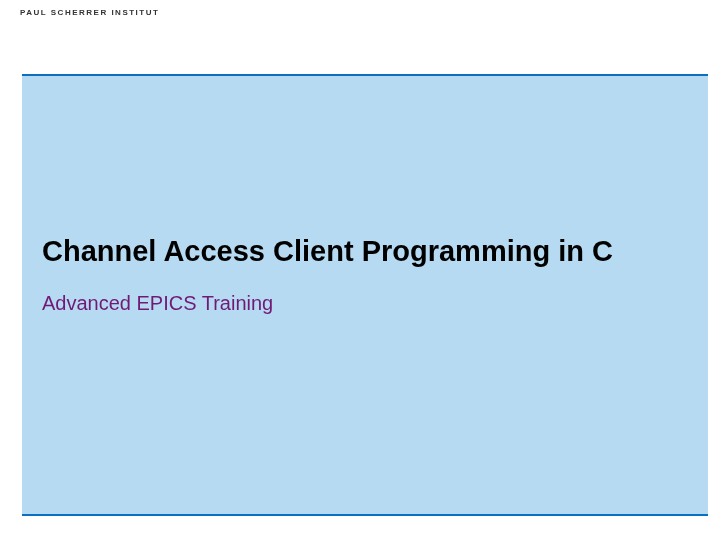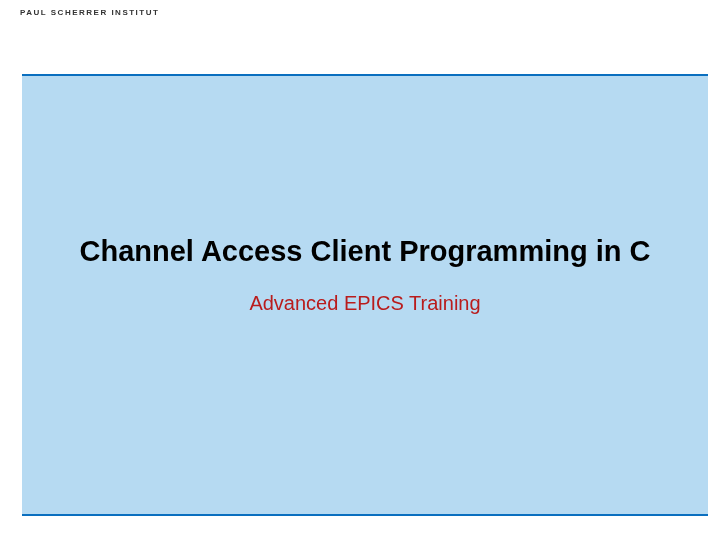--- a/index.html
+++ b/index.html
@@ -34,34 +34,34 @@
       left: 22px;
       right: 12px;
       top: 74px;
       bottom: 24px;
       background: #b6daf2;
       border-top: 2px solid #0a6fbf;
       border-bottom: 2px solid #0a6fbf;
       display: flex;
       flex-direction: column;
       justify-content: center;
-      align-items: center;
+      align-items: flex-start;
       padding: 0 20px;
     }
     .title {
       font-size: 29px;
       font-weight: bold;
       color: #000;
       text-align: center;
       margin-top: 56px;
       margin-bottom: 24px;
     }
     .subtitle {
       font-size: 20px;
-      color: #b91c1c;
+      color: #701a75;
       text-align: center;
       margin-bottom: 96px;
     }
   </style>
 </head>
 <body>
 
 <div class="header">
   <div class="logo-text">PAUL SCHERRER INSTITUT</div>
 </div>

